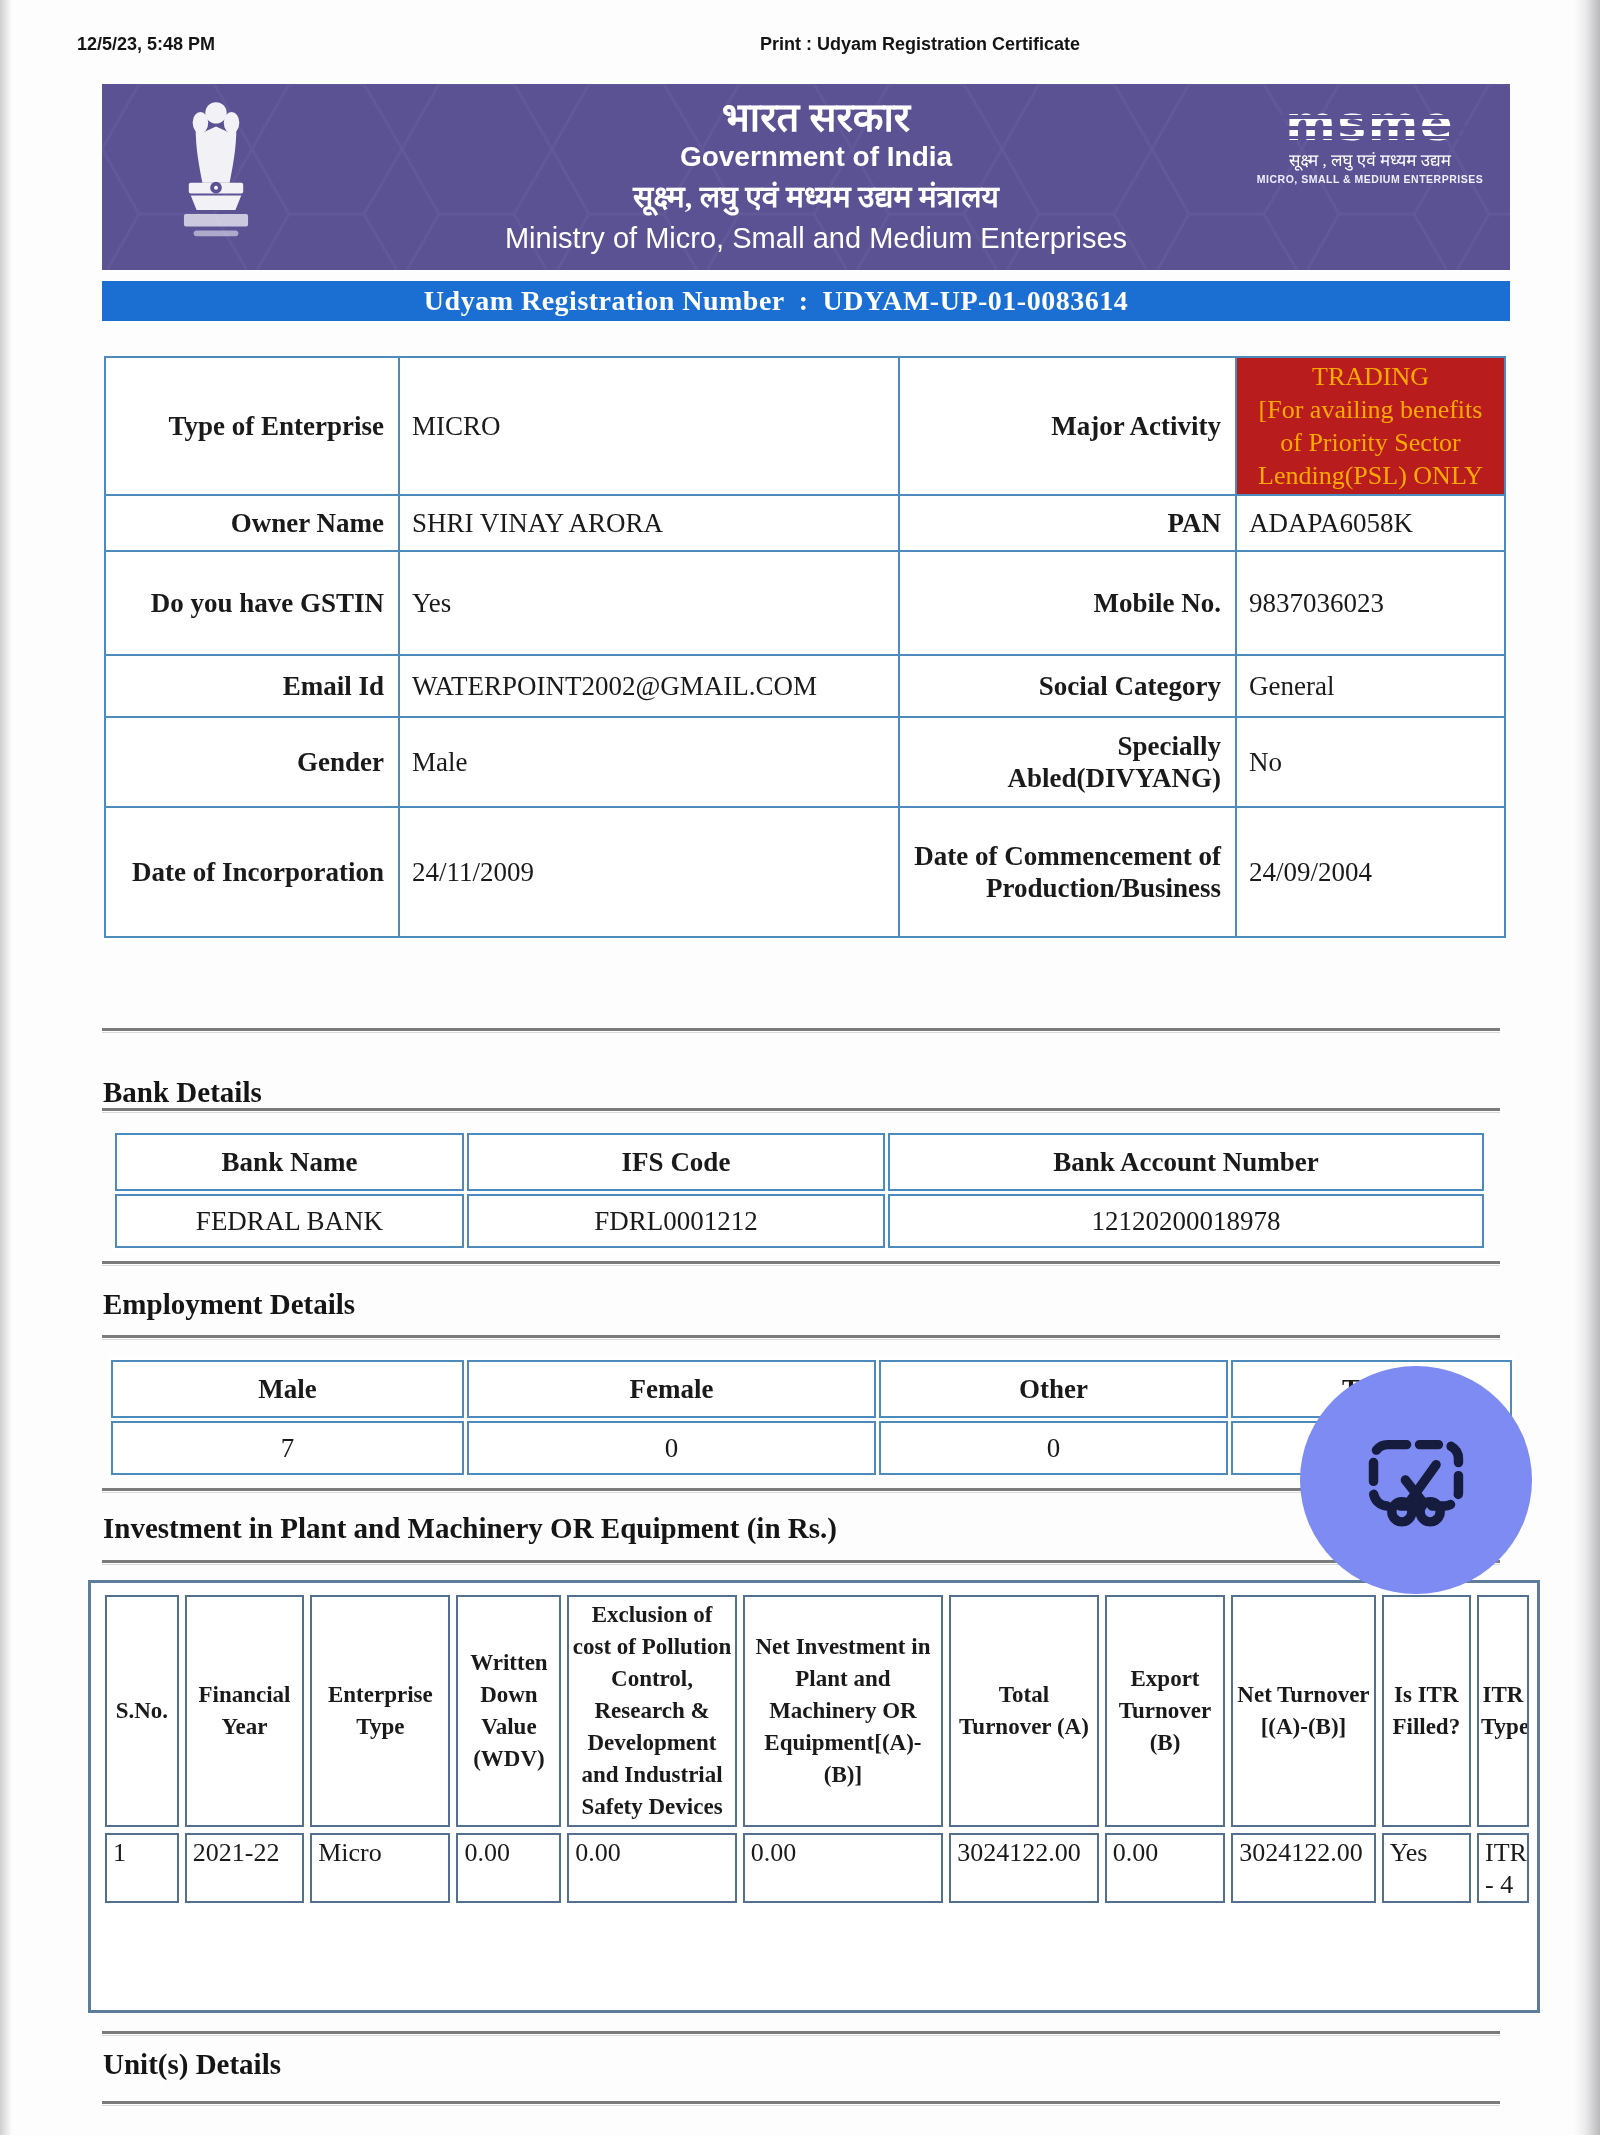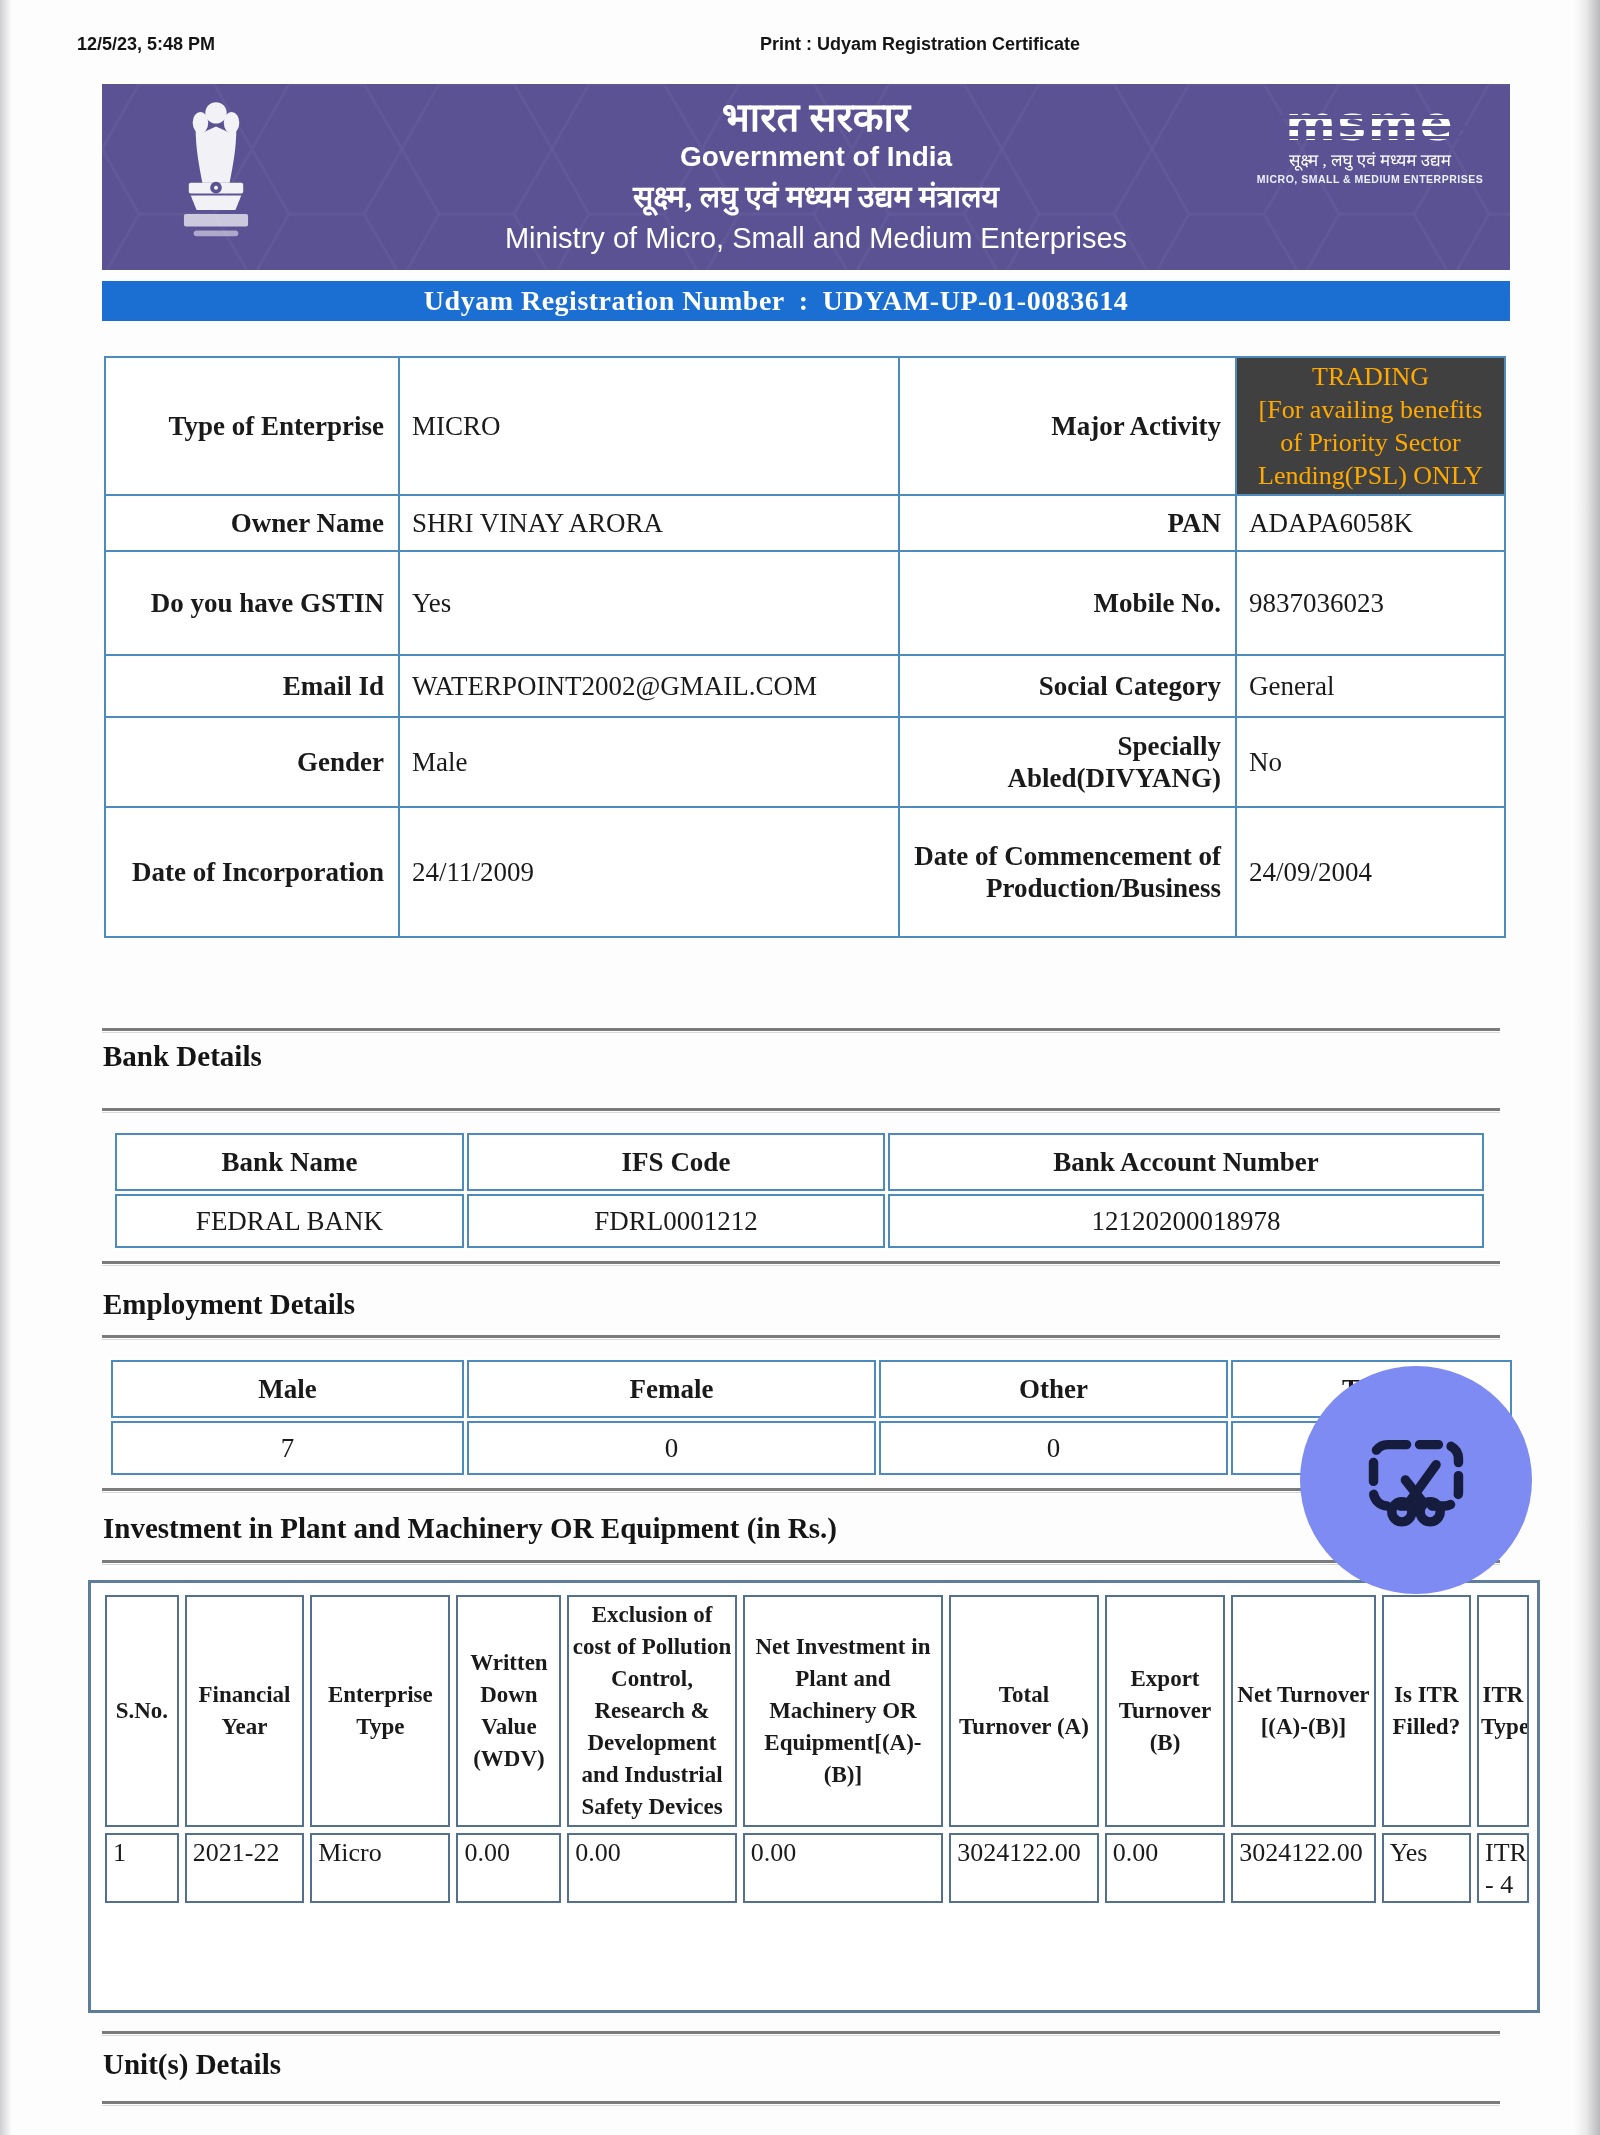--- a/index.html
+++ b/index.html
@@ -41,21 +41,21 @@
 
   
   .ent-table{position:absolute;left:104px;top:356px;width:1400px;border-collapse:collapse;
         table-layout:fixed;background:#fff;}
   .ent-table td{border:2px solid #4e8bbd;font-size:27px;line-height:32px;vertical-align:middle;
         overflow:hidden;}
   .ent-table td.lbl{text-align:right;font-weight:bold;padding:2px 14px 2px 4px;}
   .ent-table td.val{text-align:left;padding:2px 4px 2px 12px;}
   tr.h1{height:134px;} tr.h2{height:98px;} tr.h3{height:56px;} tr.h4{height:104px;margin-left:8px;}
   tr.h5{height:62px;} tr.h6{height:90px;} tr.h7{height:130px;}
-  td.trading{background:#404040;color:#ffaa00;text-align:center;padding:2px 8px;
+  td.trading{background:#b91c1c;color:#ffaa00;text-align:center;padding:2px 8px;
         font-size:26px;line-height:33px;margin-top:32px;}
 
   
   .rule{position:absolute;left:102px;width:1398px;height:5px;box-sizing:border-box;
         border-top:3px solid #7b7b7b;border-bottom:1px solid #dadada;background:#fff;}
 
   .sec-h{position:absolute;left:103px;font-size:29px;font-weight:bold;color:#151515;}
 
   
   .grid-table{position:absolute;border-collapse:separate;border-spacing:3px;table-layout:fixed;background:#fff;}
@@ -183,21 +183,21 @@
     <tr class="h7">
       <td class="lbl">Date of Incorporation</td>
       <td class="val">24/11/2009</td>
       <td class="lbl">Date of Commencement of Production/Business</td>
       <td class="val">24/09/2004</td>
     </tr>
   </tbody>
     </table>
 
   <div class="rule" style="top:1028px"></div>
-  <div class="sec-h" style="top:1040px">Bank Details</div>
+  <div class="sec-h" style="top:1076px">Bank Details</div>
   <div class="rule" style="top:1108px"></div>
 
   <table class="grid-table bank-table">
     <colgroup>
         <col style="width:349px">
         <col style="width:418px">
         <col style="width:596px">
       </colgroup>
     <tbody>
         <tr>

